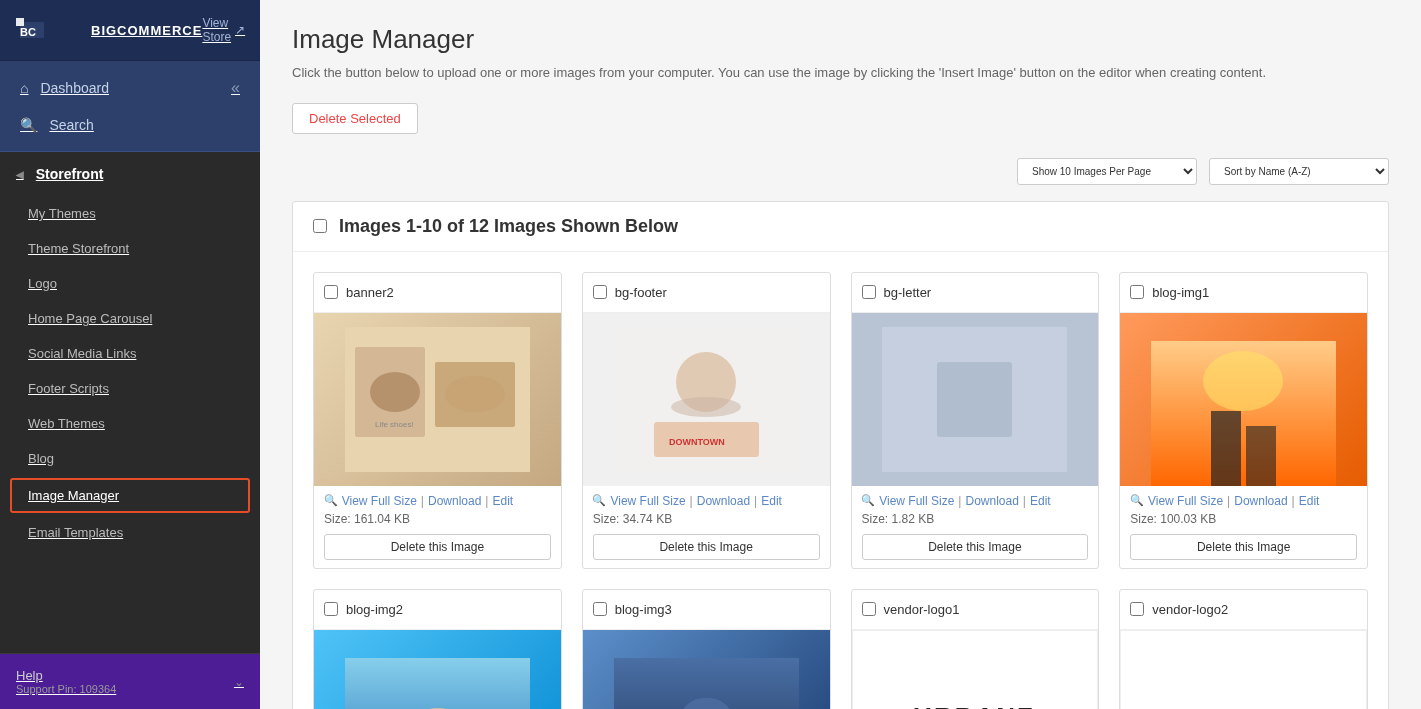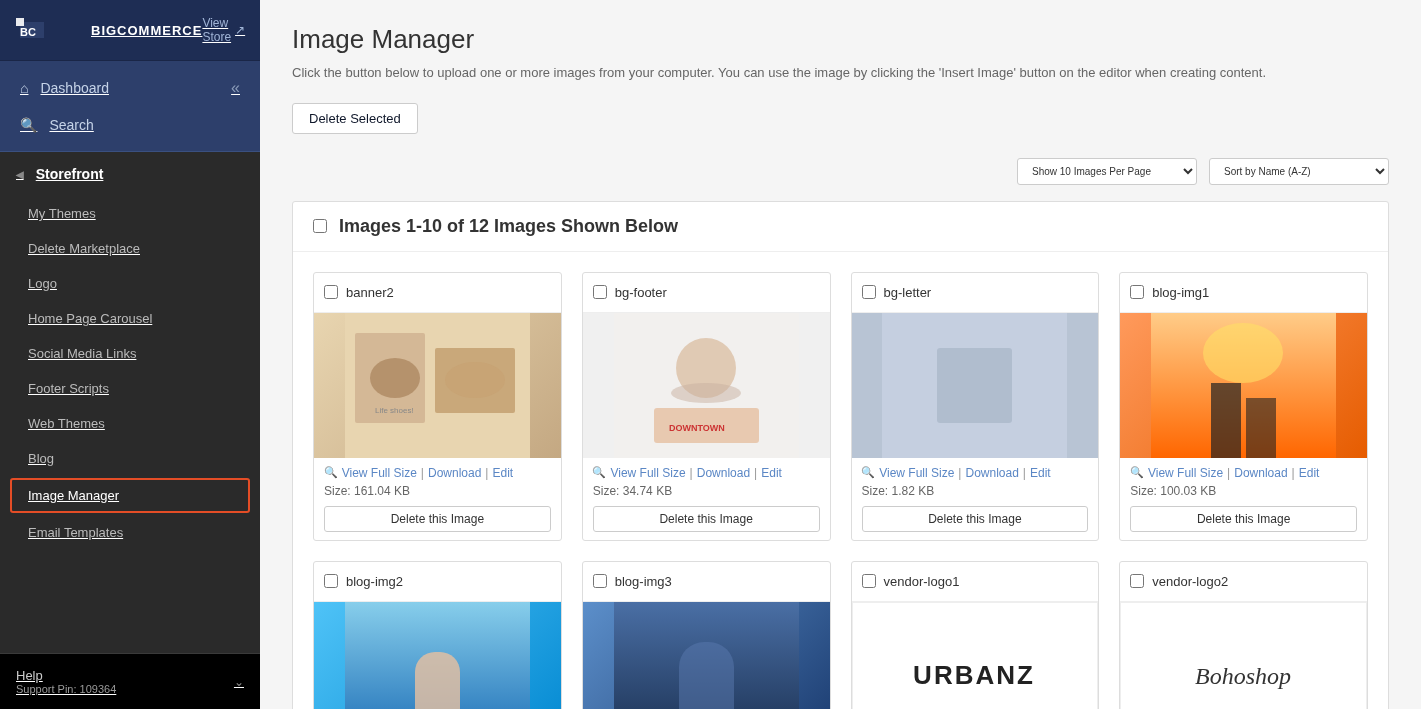--- a/index.html
+++ b/index.html
@@ -97,21 +97,21 @@
     }
     .section-menu-item.active {
       color: #fff;
       border: 2px solid #e44d26;
       border-radius: 3px;
       margin: 2px 10px;
       padding: 8px 16px;
       display: block;
     }
     .sidebar-footer {
-      background: #000000;
+      background: #4c1d95;
       padding: 14px 16px;
       display: flex;
       align-items: center;
       justify-content: space-between;
       border-top: 1px solid #3a3a3a;
       color: #bbb;
       font-size: 12px;
     }
     .sidebar-footer .help-text { font-size: 13px; color: #ccc; }
     .sidebar-footer .pin { font-size: 11px; color: #999; }
@@ -144,21 +144,21 @@
     .btn {
       padding: 7px 16px;
       border-radius: 3px;
       font-size: 13px;
       cursor: pointer;
       border: 1px solid #ccc;
       background: #fff;
       color: #333;
     }
     .btn-primary { border-color: #5b87c5; color: #5b87c5; }
-    .btn-danger { border-color: #ccc; color: #0f172a; }
+    .btn-danger { border-color: #ccc; color: #ef4444; }
 
     .controls-row {
       display: flex;
       justify-content: flex-end;
       gap: 12px;
       margin-bottom: 16px;
     }
     .select-control {
       padding: 6px 28px 6px 10px;
       border: 1px solid #ccc;
@@ -209,21 +209,21 @@
       gap: 8px;
       border-bottom: 1px solid #eee;
     }
     .image-card-name {
       font-size: 13px;
       color: #333;
       font-weight: 500;
     }
     .image-preview {
       width: 100%;
-      height: 145px;
+      height: 173px;
       overflow: hidden;
       background: #f9f9f9;
       display: flex;
       align-items: center;
       justify-content: center;
     }
     .image-actions {
       padding: 8px 10px;
       font-size: 12px;
       color: #666;
@@ -313,21 +313,21 @@
       <span>Search</span>
     </div>
   </div>
 
   <div class="sidebar-section">
     <div class="section-header">
       <span class="arrow">◀</span>
       <span>Storefront</span>
     </div>
     <a class="section-menu-item">My Themes</a>
-    <a class="section-menu-item">Delete Marketplace</a>
+    <a class="section-menu-item">Theme Storefront</a>
     <a class="section-menu-item">Logo</a>
     <a class="section-menu-item">Home Page Carousel</a>
     <a class="section-menu-item">Social Media Links</a>
     <a class="section-menu-item">Footer Scripts</a>
     <a class="section-menu-item">Web Themes</a>
     <a class="section-menu-item">Blog</a>
     <a class="section-menu-item active">Image Manager</a>
     <a class="section-menu-item">Email Templates</a>
   </div>
 

